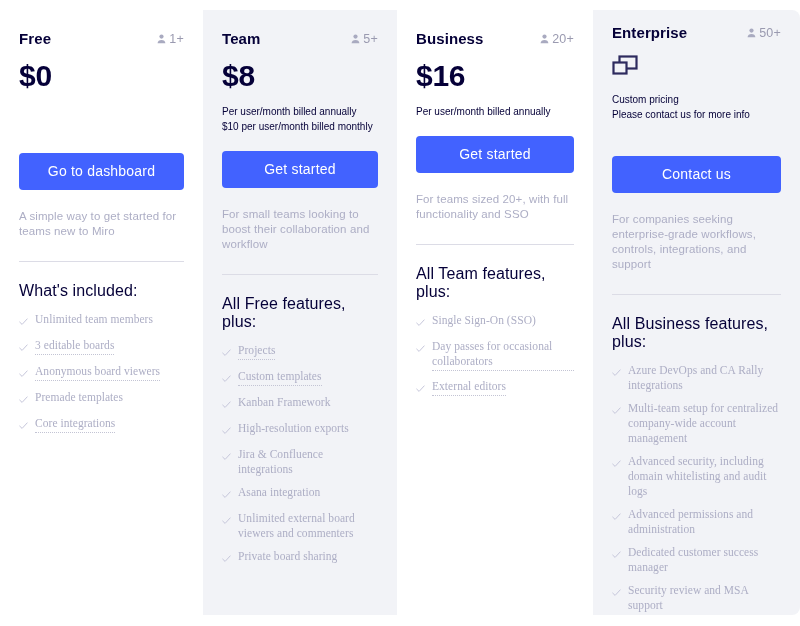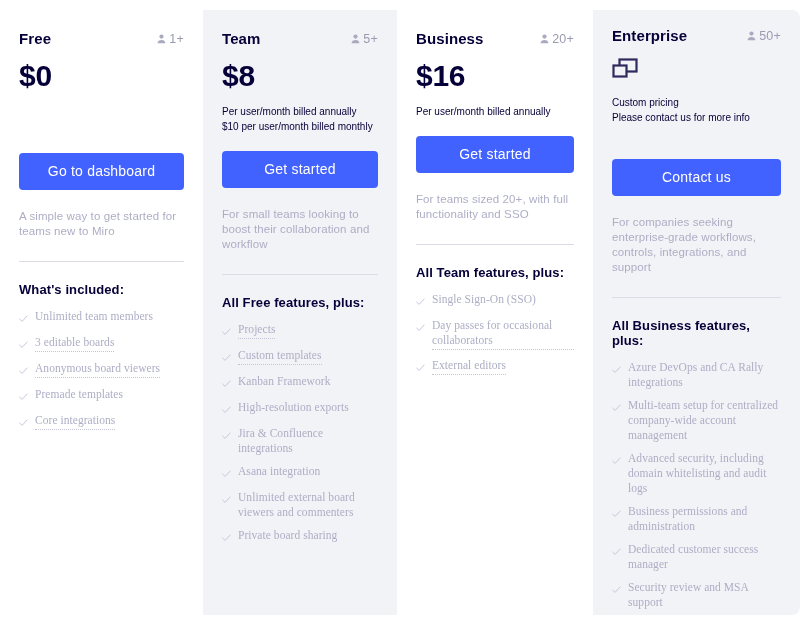--- a/index.html
+++ b/index.html
@@ -97,22 +97,22 @@
   }
 
   .divider {
     height: 1px;
     background: #dcdce6;
     margin-top: auto;
   }
   .divider-wrap { margin-top: 22px; }
 
   .included-title {
-    font-size: 13px;
-    font-weight: bold;
+    font-size: 16px;
+    font-weight: normal;
     color: #050038;
     margin-top: 20px;
     margin-bottom: 12px;
     letter-spacing: .1px;
   }
   .feature-list { list-style: none; }
   .feature-item {
     display: flex;
     align-items: flex-start;
     gap: 7px;
@@ -360,21 +360,21 @@
         <li class="feature-item">
           <span class="check"><svg width="9" height="8" viewBox="0 0 9 8" fill="none" xmlns="http://www.w3.org/2000/svg">
               <path d="M0.7 4.1L3.1 6.4L8.2 0.9" stroke="#c5c6da" stroke-width="1" stroke-linecap="round" stroke-linejoin="round"></path>
             </svg></span>
           <span class="feature-text">Advanced security, including domain whitelisting and audit logs</span>
         </li>
         <li class="feature-item">
           <span class="check"><svg width="9" height="8" viewBox="0 0 9 8" fill="none" xmlns="http://www.w3.org/2000/svg">
               <path d="M0.7 4.1L3.1 6.4L8.2 0.9" stroke="#c5c6da" stroke-width="1" stroke-linecap="round" stroke-linejoin="round"></path>
             </svg></span>
-          <span class="feature-text">Business permissions and administration</span>
+          <span class="feature-text">Advanced permissions and administration</span>
         </li>
         <li class="feature-item">
           <span class="check"><svg width="9" height="8" viewBox="0 0 9 8" fill="none" xmlns="http://www.w3.org/2000/svg">
               <path d="M0.7 4.1L3.1 6.4L8.2 0.9" stroke="#c5c6da" stroke-width="1" stroke-linecap="round" stroke-linejoin="round"></path>
             </svg></span>
           <span class="feature-text">Dedicated customer success manager</span>
         </li>
         <li class="feature-item">
           <span class="check"><svg width="9" height="8" viewBox="0 0 9 8" fill="none" xmlns="http://www.w3.org/2000/svg">
               <path d="M0.7 4.1L3.1 6.4L8.2 0.9" stroke="#c5c6da" stroke-width="1" stroke-linecap="round" stroke-linejoin="round"></path>

